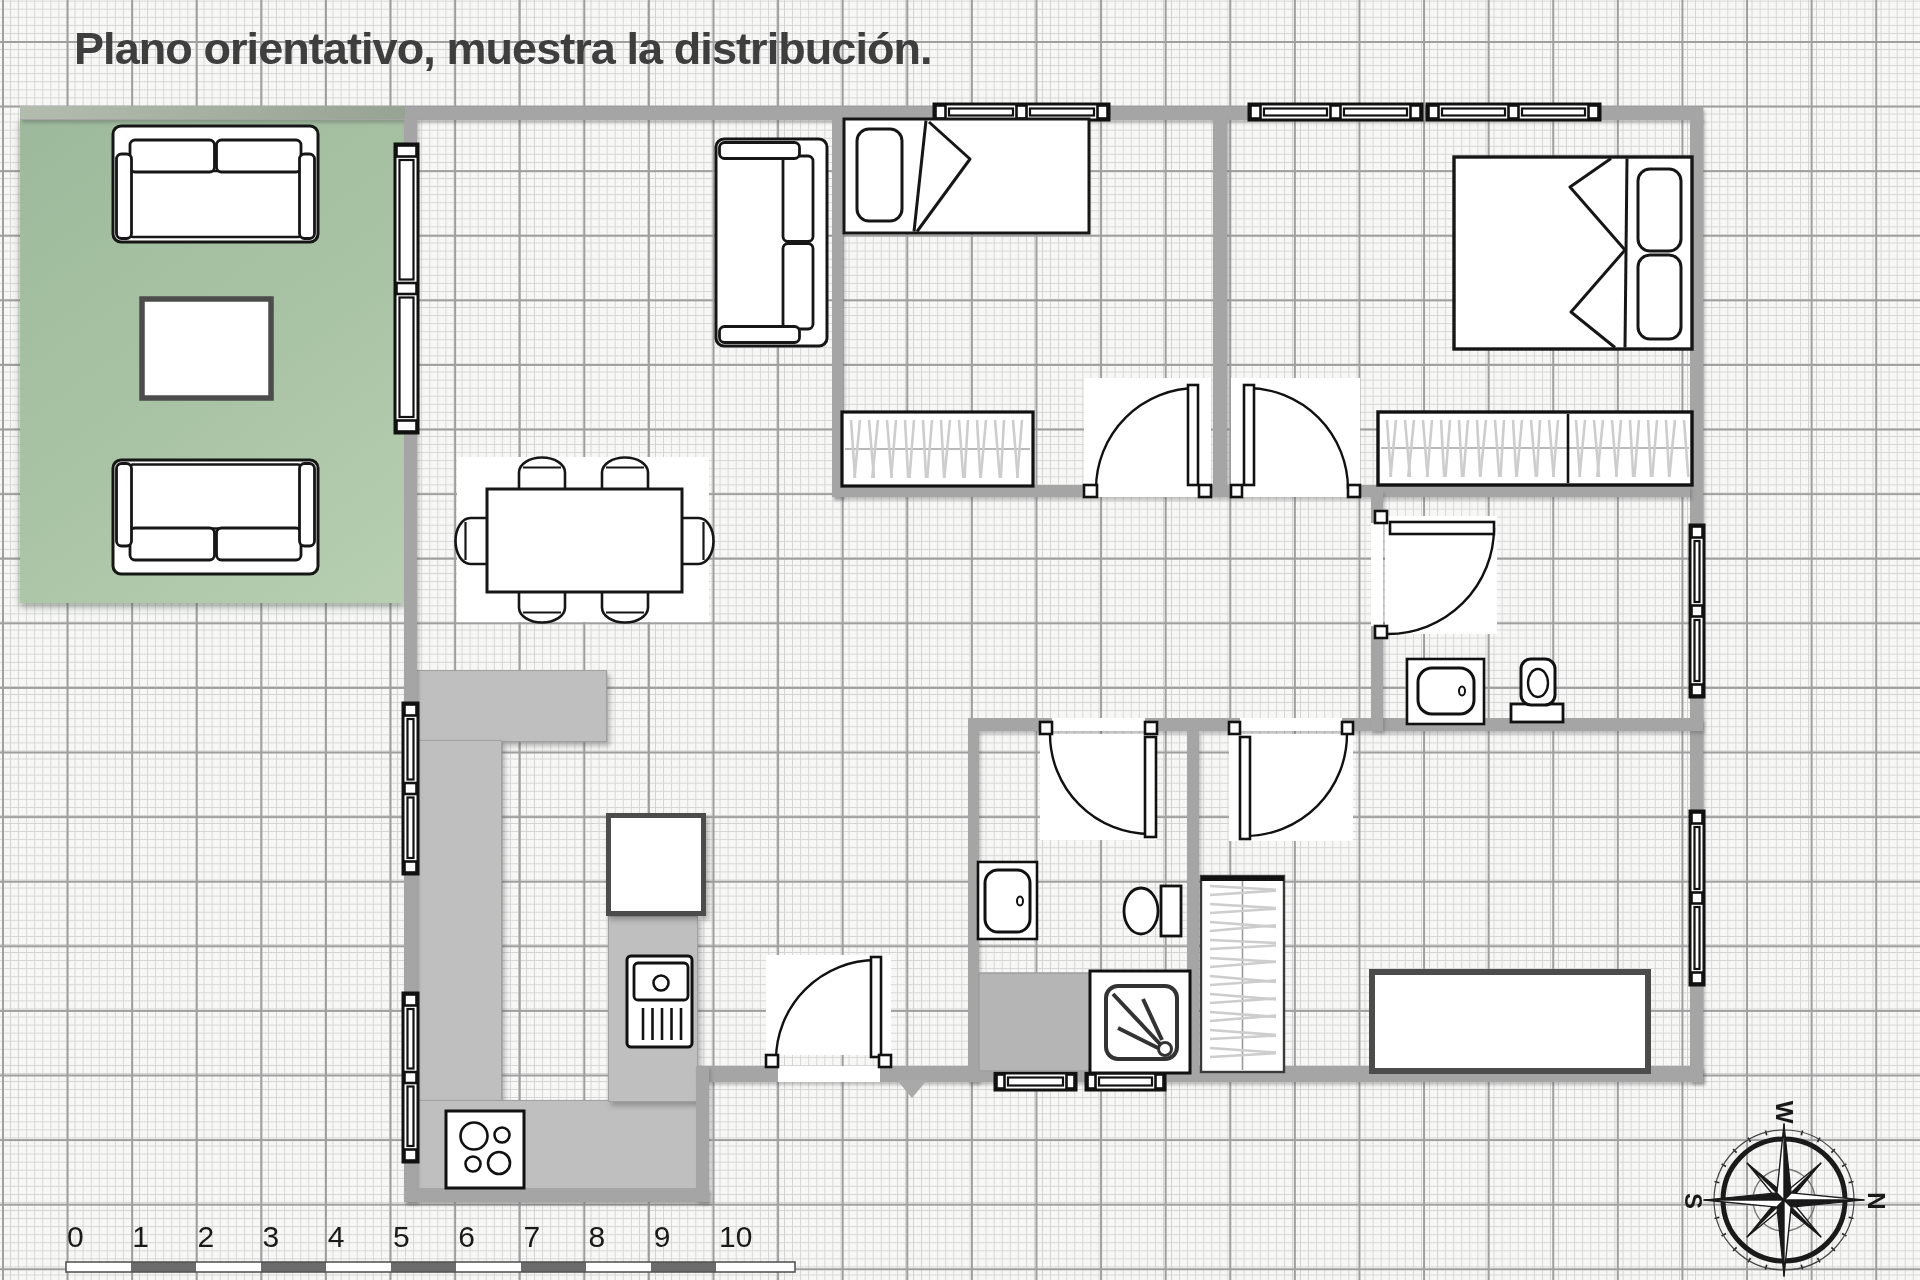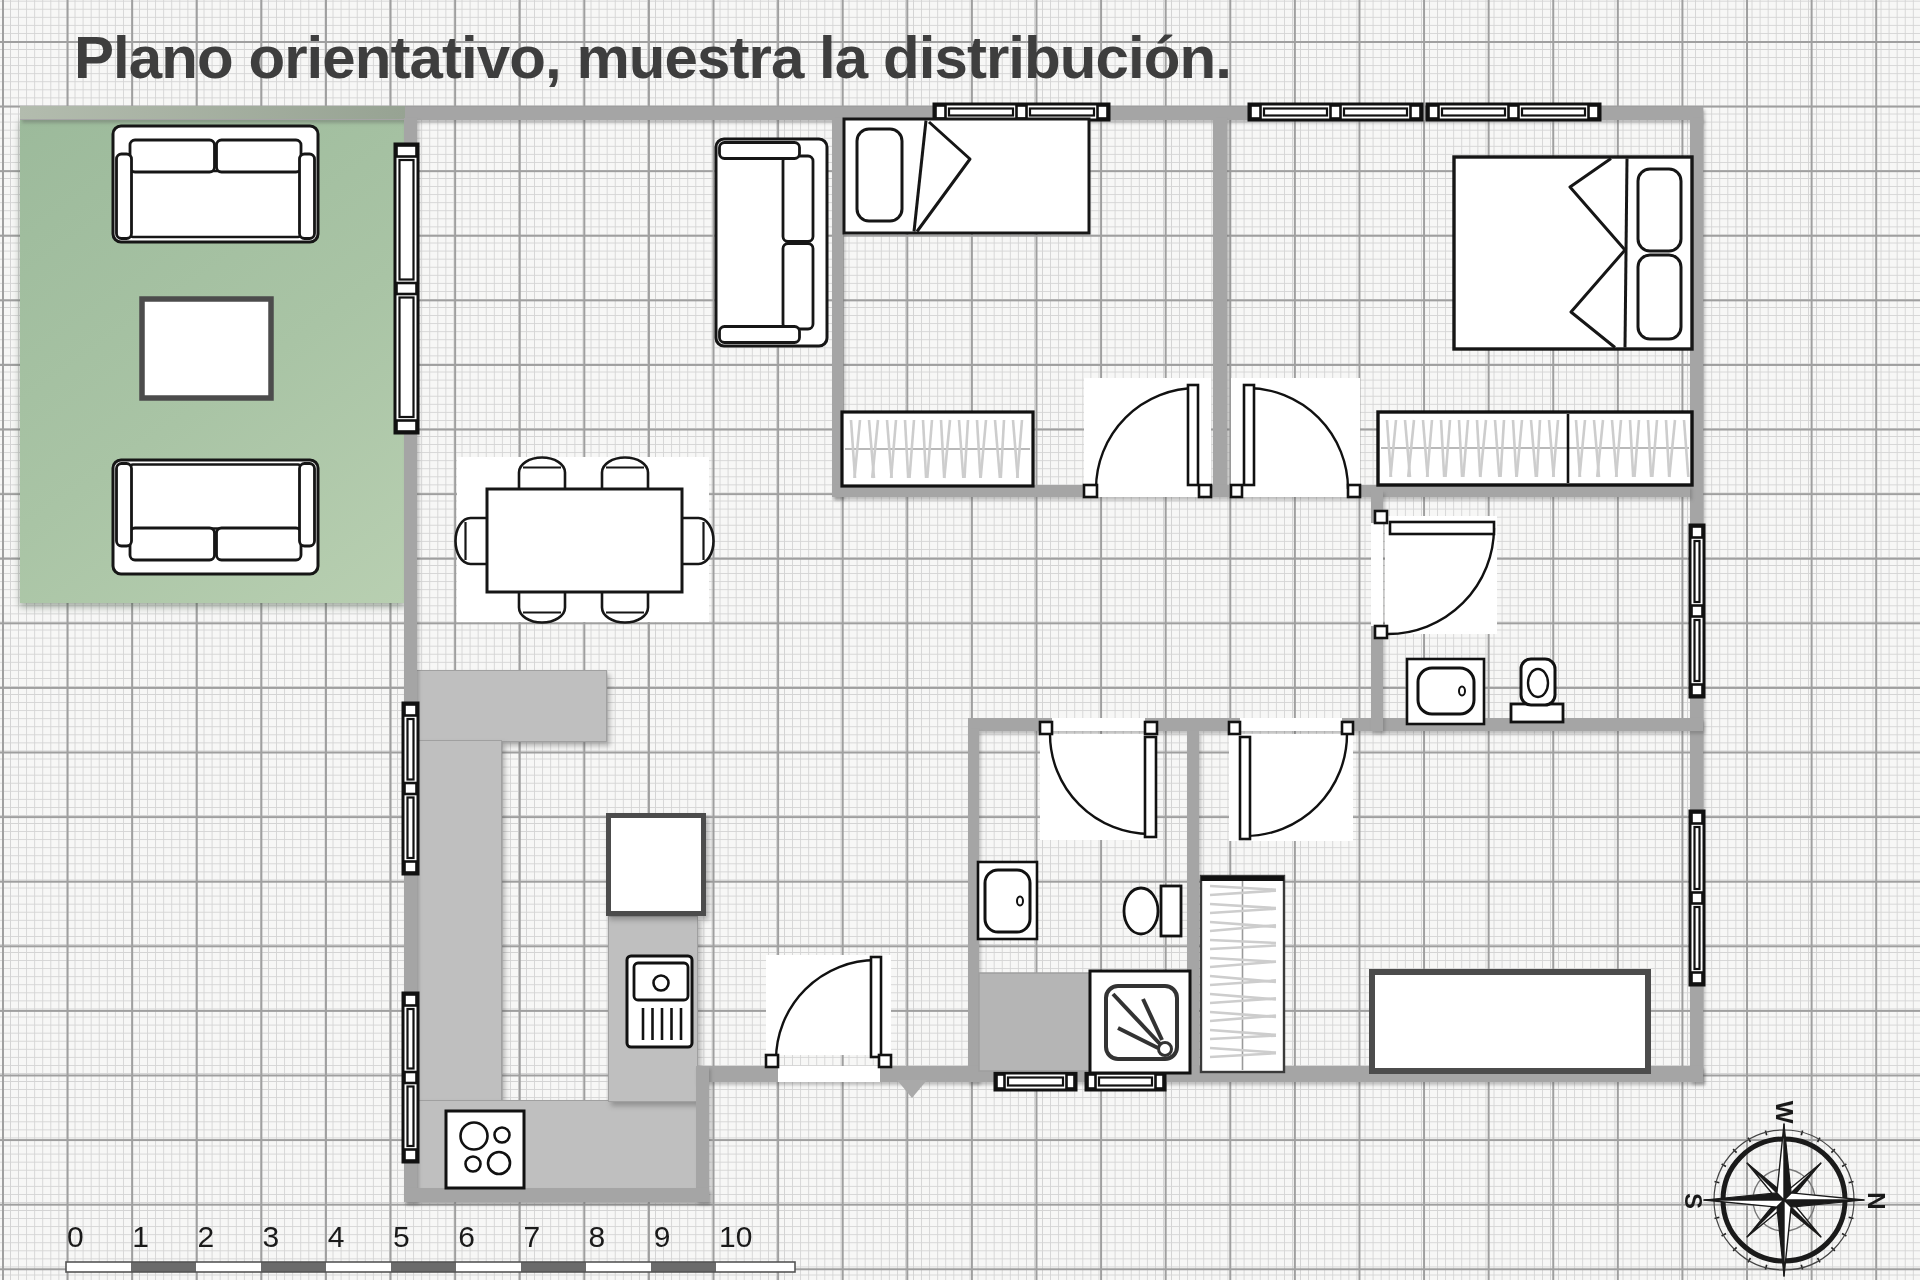--- a/index.html
+++ b/index.html
@@ -6,21 +6,21 @@
 background-color:#f7f7f6;
 background-image:
 linear-gradient(to right, #9f9f9f 2px, transparent 2px),
 linear-gradient(to bottom, #9f9f9f 2px, transparent 2px),
 linear-gradient(to right, #d4d4d4 1px, transparent 1px),
 linear-gradient(to bottom, #d4d4d4 1px, transparent 1px);
 background-size:64.6px 64.6px,64.6px 64.6px,8.075px 8.075px,8.075px 8.075px;
 background-position:2px 41px,2px 41px,2px 41px,2px 41px;
 font-family:"Liberation Sans", sans-serif;}
 .w{position:absolute;background:#a5a5a5;box-shadow:2px 3px 3px rgba(90,90,90,.35);}
-#title{position:absolute;left:74px;top:23px;font-size:60px;font-weight:bold;color:#3e3e3e;letter-spacing:-0.93px;white-space:nowrap;}
+#title{position:absolute;left:74px;top:23px;font-size:45px;font-weight:bold;color:#3e3e3e;letter-spacing:-0.93px;white-space:nowrap;}
 #green{position:absolute;left:20px;top:117px;width:385px;height:486px;
 background:linear-gradient(145deg,#9cba9b 0%,#a9c4a5 55%,#b8cfb1 100%);
 box-shadow:0 4px 7px rgba(60,80,60,.45);}
 .c{position:absolute;background:#bfbfbf;border:1px solid #a0a0a0;box-shadow:3px 4px 5px rgba(80,80,80,.4);}
 #fridge{position:absolute;left:606px;top:813px;width:90px;height:93px;background:#fff;border:5px solid #4c4c4c;box-shadow:3px 4px 5px rgba(80,80,80,.4);}
 svg{position:absolute;left:0;top:0;}
 </style></head>
 <body>
 <div id="page">
 

